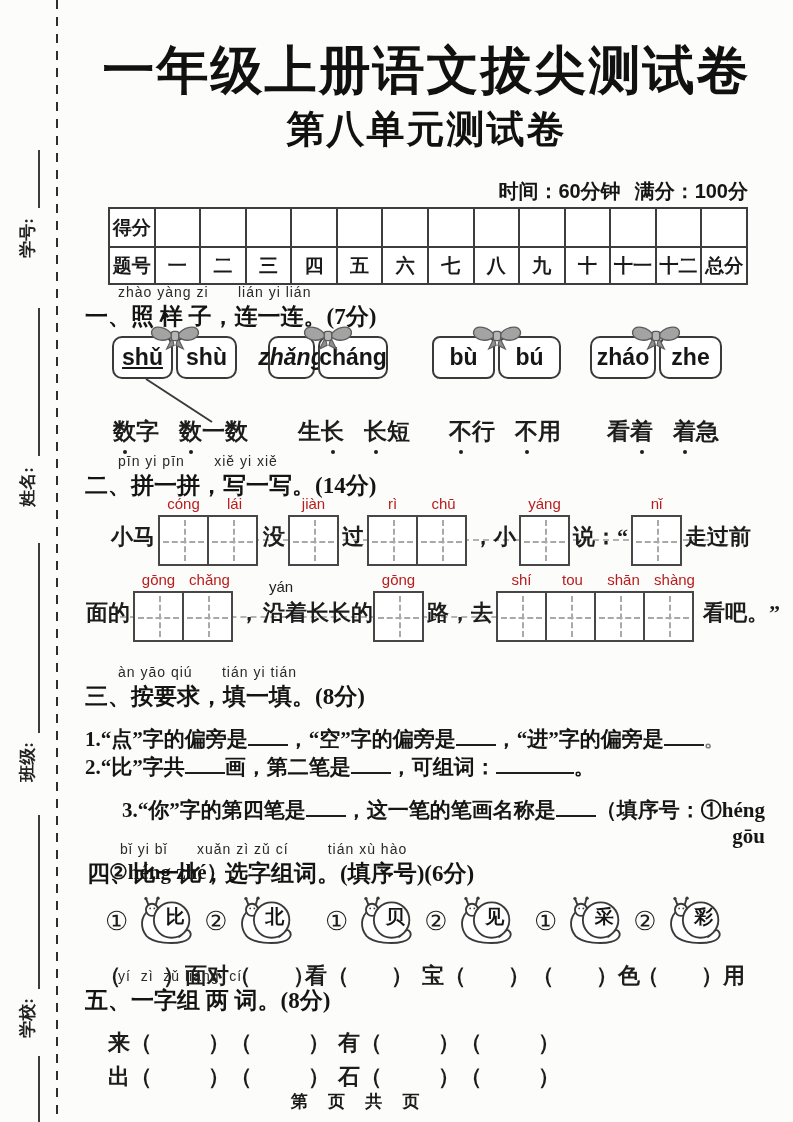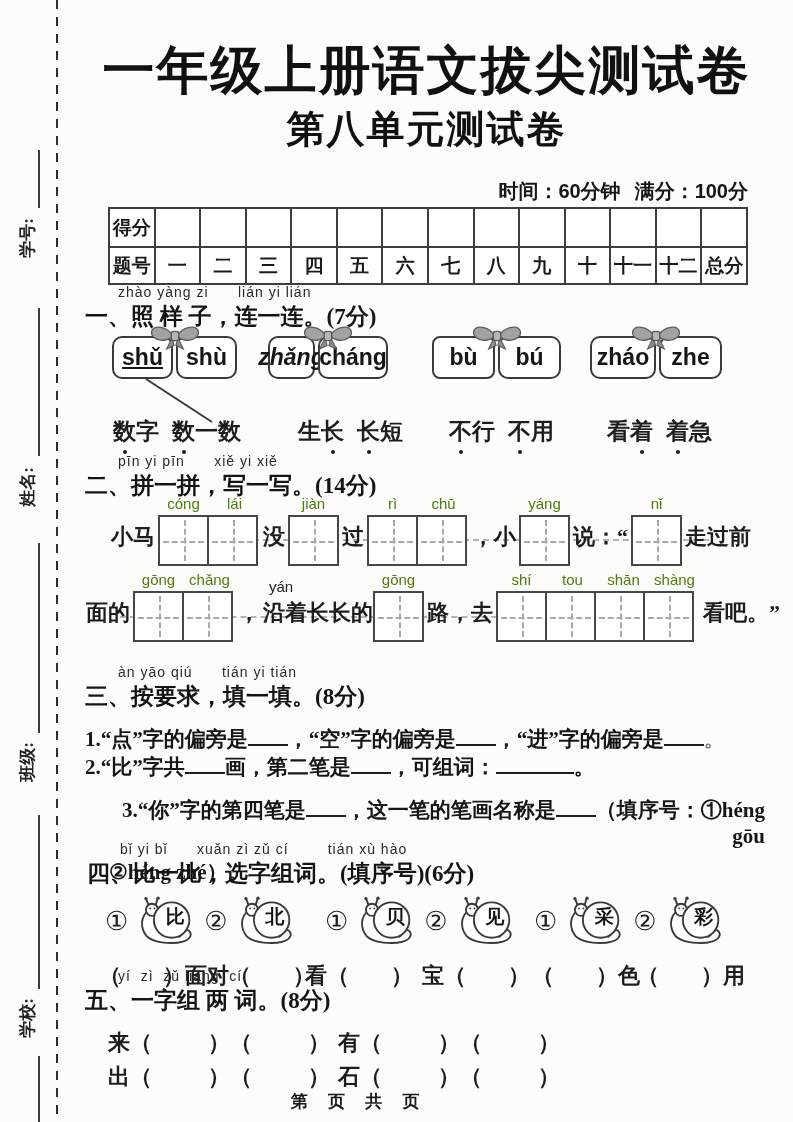--- a/index.html
+++ b/index.html
@@ -41,32 +41,32 @@
   .pinyin { font:14px "Liberation Sans", sans-serif; color:#2a2a2a; letter-spacing:1px; white-space:pre; }
   .h-row { display:flex; align-items:baseline; margin-top:1px;
     font:700 23px "Liberation Serif", serif; color:#141414; white-space:pre; }
 
   
   .pair { position:absolute; top:14px; display:flex; gap:3px; }
   .pbox { height:43px; border:2px solid #3a3a3a; border-radius:10px; background:#fff;
     display:flex; align-items:center; justify-content:center;
     font:600 23px "Liberation Sans", sans-serif; color:#161616; }
   .bow { position:absolute; left:50%; top:-16px; transform:translateX(-50%); z-index:2; }
-  .wgroup { position:absolute; top:0; display:flex; gap:13px;
+  .wgroup { position:absolute; top:0; display:flex; gap:20px;
     font:600 23px "Liberation Serif", serif; white-space:nowrap; }
   .ch { position:relative; display:inline-block; }
   .ch.dot::after { content:""; position:absolute; left:50%; bottom:-7px;
     transform:translateX(-50%); width:4px; height:4px; border-radius:50%; background:#1d1d1d; }
 
   
   .wline { position:absolute; display:flex; align-items:flex-end; }
   .wline .t { font:600 22px "Liberation Serif", serif; margin:0 3px 14px 3px; white-space:pre; z-index:1; }
   .ggroup { display:flex; flex-direction:column; z-index:1; }
   .plabels { display:flex; height:20px; }
-  .plabel { width:51px; text-align:center; font:15px "Liberation Sans", sans-serif; color:#4d7c0f; }
+  .plabel { width:51px; text-align:center; font:15px "Liberation Sans", sans-serif; color:#b91c1c; }
   .cells { display:flex; }
   .cell { width:51px; height:51px; border:2px solid #474747; background:#fff; position:relative; }
   .cell + .cell { margin-left:-2px; }
   .cell::before { content:""; position:absolute; left:3px; right:3px; top:50%;
     border-top:2px dashed #a9a9a9; }
   .cell::after { content:""; position:absolute; top:3px; bottom:3px; left:50%;
     border-left:2px dashed #a9a9a9; }
   .midline { position:absolute; border-top:2px dashed #b3b3b3; z-index:0; }
   .rubyp { display:flex; flex-direction:column; z-index:1; }
   .rubyp .rb { font:15px "Liberation Sans", sans-serif; color:#202020; padding-left:6px; height:20px; }

